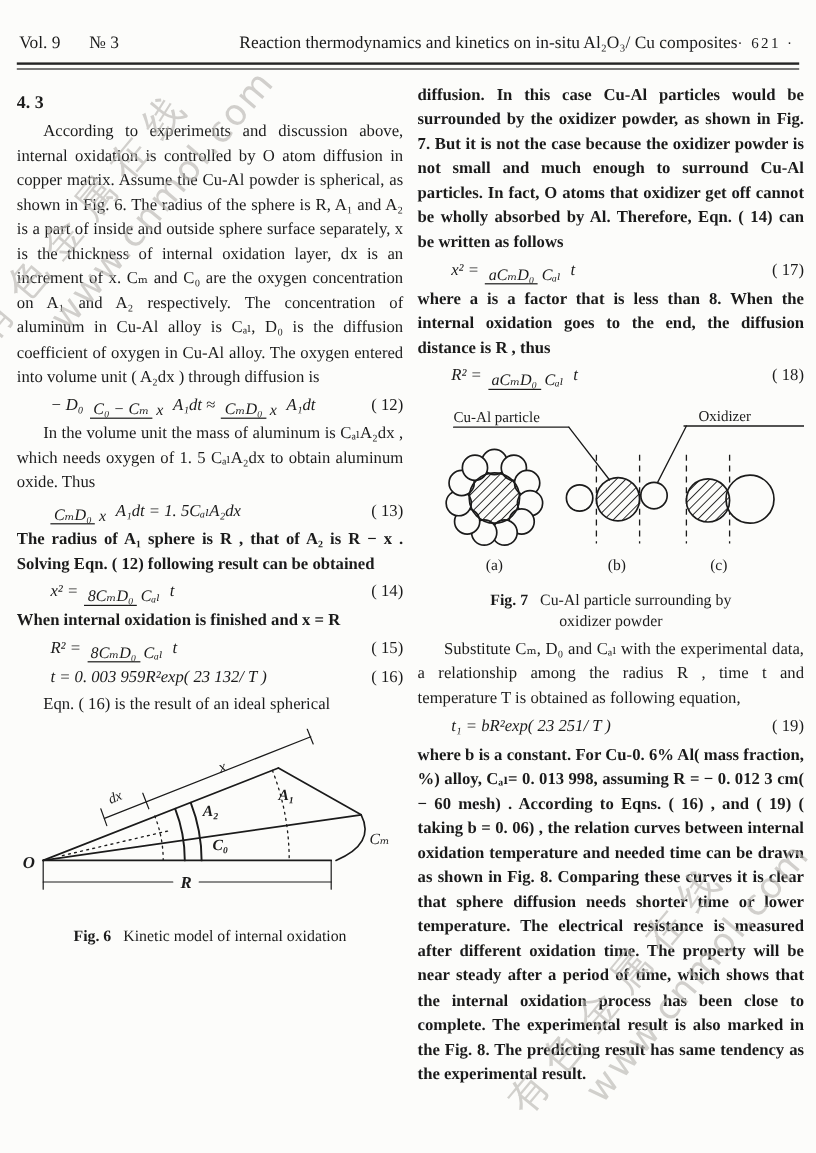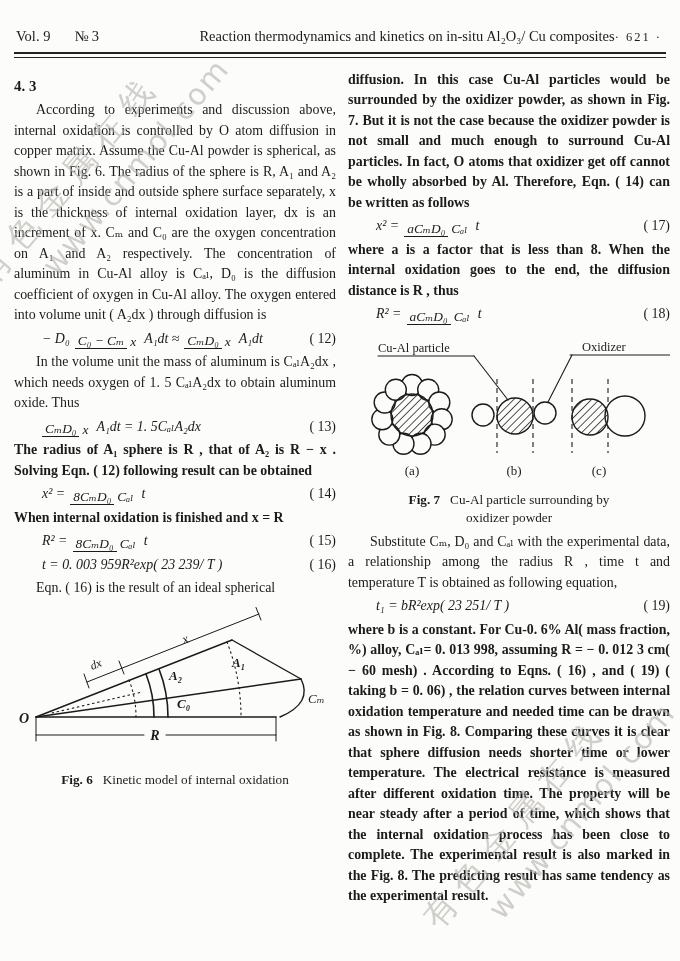--- a/index.html
+++ b/index.html
@@ -138,21 +138,21 @@
               <span class="den m">Cₐₗ</span>
             </span>
           <span class="m">t</span>
         </span>
         <span class="eq-no">( 15)</span>
       </div>
 
 
       <div class="eq">
         <span class="eq-body">
-            <span class="m">t =  0. 003 959R²exp( 23 239/ T )</span>
+            <span class="m">t =  0. 003 959R²exp( 23 132/ T )</span>
           </span>
         <span class="eq-no">( 16)</span>
       </div>
 
       <p>Eqn. ( 16)  is the result of an ideal spherical</p>
 
       <div class="fig">
         <svg width="322" height="152" viewBox="0 0 322 152">
           <g fill="none" stroke="#1b1b1b" stroke-width="1.4" stroke-linecap="round">
 

